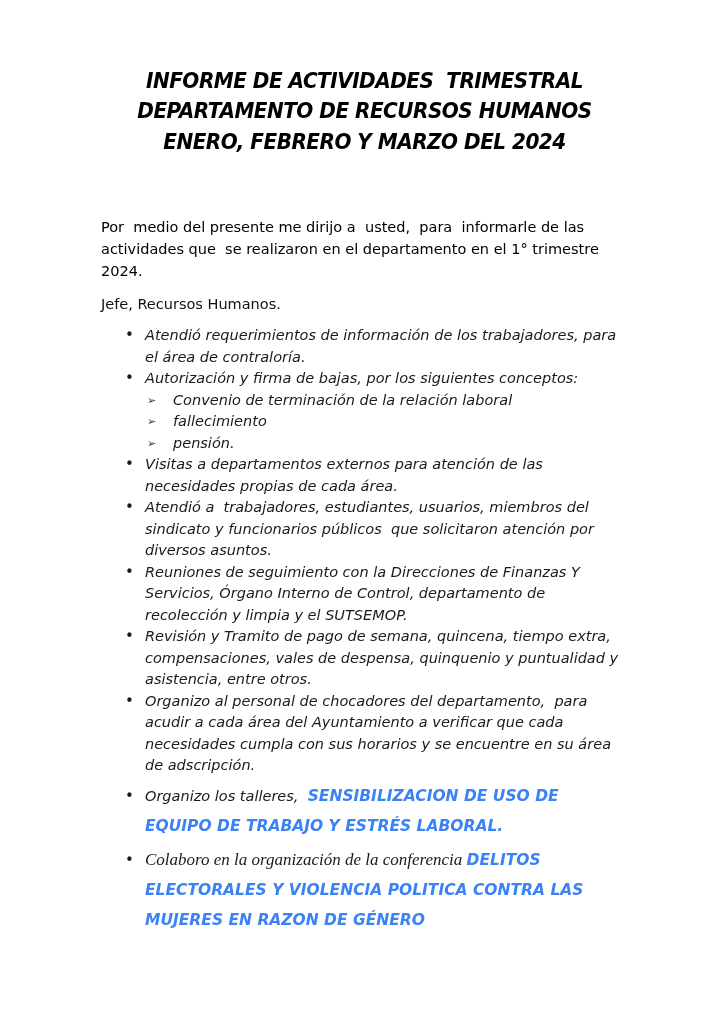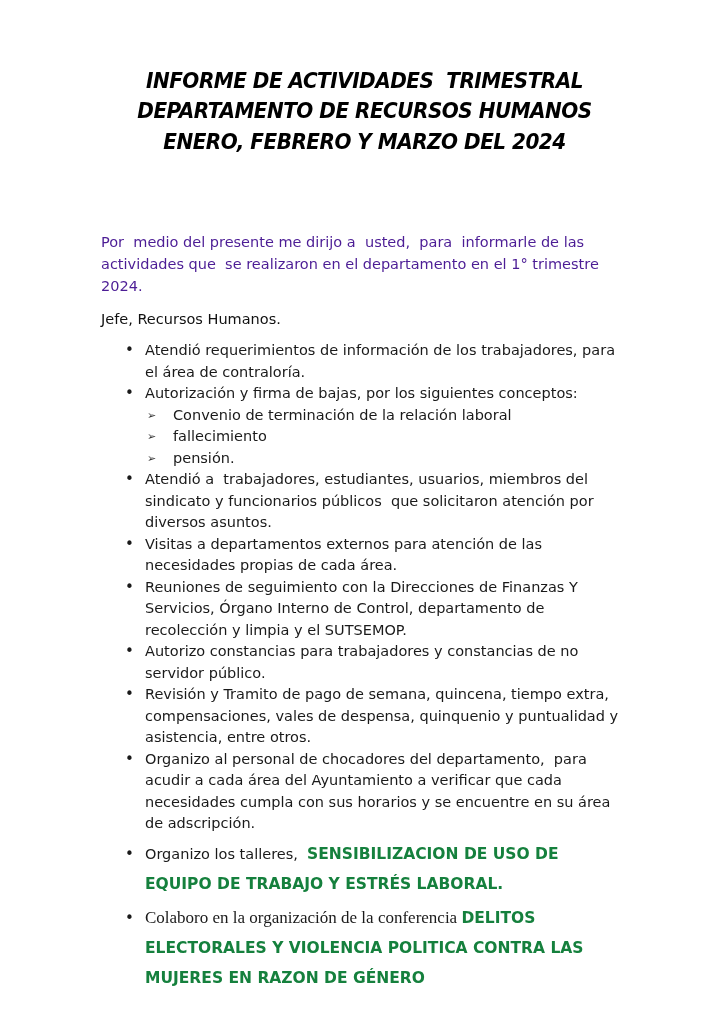--- a/index.html
+++ b/index.html
@@ -29,25 +29,25 @@
     font-style: italic;
     font-weight: 800;
     font-size: 20px;
     line-height: 30px;
     letter-spacing: -0.5px;
     color: #000000;
     transform: scaleY(1.02);
   }
   .doc-title span { display: block; white-space: pre-wrap; }
   .intro {
-    margin: 75px 0 0 0;
+    margin: 60px 0 0 0;
     font-size: 14.5px;
     line-height: 22px;
     white-space: pre-wrap;
-    color: #4c1d95;
+    color: #000000;
   }
   .section-heading {
     margin: 11px 0 0 0;
     font-size: 14.5px;
     line-height: 22px;
     font-weight: normal;
     color: #111111;
   }
   ul.bullets {
     margin: 10px 0 0 0;
@@ -55,20 +55,21 @@
     list-style: none;
   }
   ul.bullets > li {
     position: relative;
     padding-left: 44px;
     font-size: 14.5px;
     line-height: 21.5px;
     margin: 0;
     white-space: pre-wrap;
     color: #1a1a1a;
+    font-style: italic;
   }
   ul.bullets > li::before {
     content: "\2022";
     position: absolute;
     left: 24px;
     top: 0;
     font-size: 15px;
   }
   ul.bullets > li.big {
     line-height: 30px;
@@ -90,21 +91,21 @@
     position: absolute;
     left: 2px;
     top: 0;
     font-size: 11px;
     color: #333333;
   }
   .run-n { font-weight: normal; }
   .run-b {
     font-weight: bold;
     font-size: 15.5px;
-    color: #15803d;
+    color: #3b82f6;
   }
   .run-serif {
     font-family: "Liberation Serif", "DejaVu Serif", serif;
     font-size: 17px;
   }
 </style>
 </head>
 <body>
 
 <div class="page">
@@ -116,24 +117,23 @@
       <span>ENERO, FEBRERO Y MARZO DEL 2024</span>
     </h1>
 
     <p class="intro">Por  medio del presente me dirijo a  usted,  para  informarle de las  actividades que  se realizaron en el departamento en el 1° trimestre 2024.</p>
 
     <p class="section-heading">Jefe, Recursos Humanos.</p>
 
     <ul class="bullets" id="bullet-list">
         <li><span class="run-n">Atendió requerimientos de información de los trabajadores, para el área de contraloría.</span></li>
         <li><span class="run-n">Autorización y firma de bajas, por los siguientes conceptos:</span><ul class="sub"><li>Convenio de terminación de la relación laboral</li><li>fallecimiento</li><li>pensión.</li></ul></li>
+        <li><span class="run-n">Visitas a departamentos externos para atención de las necesidades propias de cada área.</span></li>
         <li><span class="run-n">Atendió a  trabajadores, estudiantes, usuarios, miembros del sindicato y funcionarios públicos  que solicitaron atención por diversos asuntos.</span></li>
-        <li><span class="run-n">Visitas a departamentos externos para atención de las necesidades propias de cada área.</span></li>
         <li><span class="run-n">Reuniones de seguimiento con la Direcciones de Finanzas Y Servicios, Órgano Interno de Control, departamento de recolección y limpia y el SUTSEMOP.</span></li>
-        <li><span class="run-n">Autorizo constancias para trabajadores y constancias de no servidor público.</span></li>
         <li><span class="run-n">Revisión y Tramito de pago de semana, quincena, tiempo extra, compensaciones, vales de despensa, quinquenio y puntualidad y asistencia, entre otros.</span></li>
         <li><span class="run-n">Organizo al personal de chocadores del departamento,  para acudir a cada área del Ayuntamiento a verificar que cada necesidades cumpla con sus horarios y se encuentre en su área de adscripción.</span></li>
         <li class="big"><span class="run-n">Organizo los talleres,  </span><span class="run-b">SENSIBILIZACION DE USO DE EQUIPO DE TRABAJO Y ESTRÉS LABORAL.</span></li>
         <li class="big"><span class="run-serif">Colaboro en la organización de la conferencia </span><span class="run-b">DELITOS ELECTORALES Y VIOLENCIA POLITICA CONTRA LAS MUJERES EN RAZON DE GÉNERO</span></li>
       </ul>
 
   </div>
 </div>
 
 </body></html>

